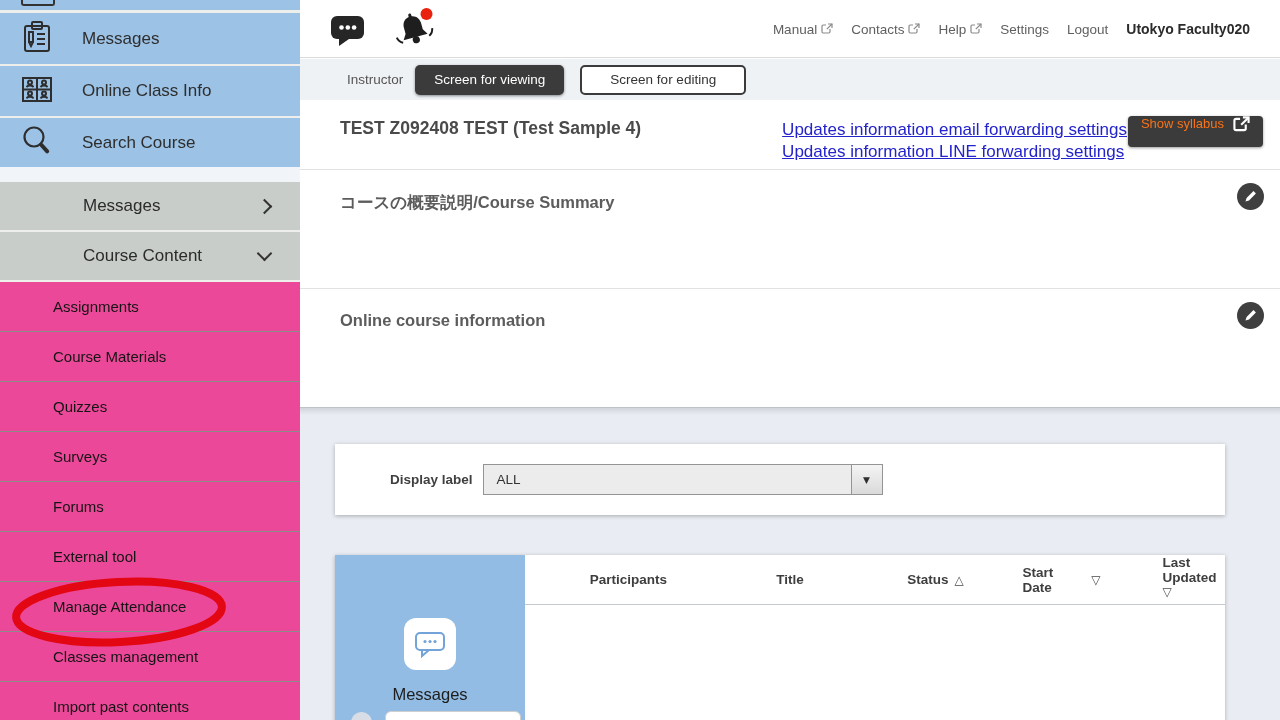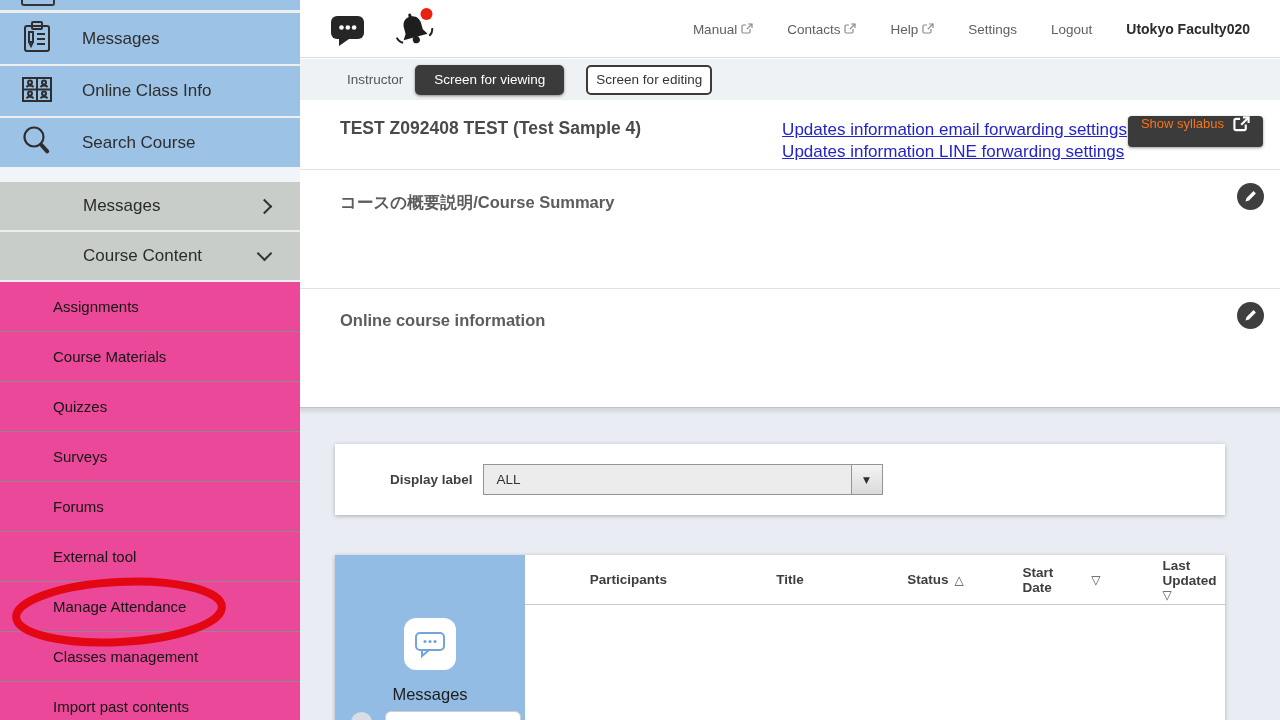--- a/index.html
+++ b/index.html
@@ -31,31 +31,31 @@
   .red-ellipse{ position:absolute; left:8px; top:574px; pointer-events:none; }
 
   
   .main{ position:absolute; left:300px; top:0; width:980px; height:720px; background:#fff; }
 
   .topbar{ position:absolute; top:0; left:0; right:0; height:58px; background:#fff;
       border-bottom:1px solid #DBDBDB; }
   .chat-ico{ position:absolute; left:30px; top:13px; }
   .bell-wrap{ position:absolute; left:92px; top:5px; width:46px; height:48px; }
   .top-links{ position:absolute; right:30px; top:0; height:58px; display:flex; align-items:center;
-      gap:34px; font-size:13.5px; color:#5F5F5F; }
+      gap:18px; font-size:13.5px; color:#5F5F5F; }
   .top-link{ display:flex; align-items:center; gap:4px; }
   .user{ font-weight:bold; color:#2B2B2B; font-size:14px; }
 
   .tabrow{ position:absolute; top:59px; left:0; right:0; height:41px; background:#EFF2F5;
       display:flex; align-items:center; }
   .role{ margin-left:47px; font-size:13.5px; color:#555; }
   .btn-dark{ margin-left:12px; height:30px; padding:0 19px; background:#3B3B3B; color:#fff;
       font-size:13.5px; border-radius:5px; display:flex; align-items:center;
       box-shadow:0 1px 3px rgba(0,0,0,.45); }
-  .btn-light{ margin-left:22px; height:30px; padding:0 8px; background:#fff; color:#333;
+  .btn-light{ margin-left:16px; height:30px; padding:0 28px; background:#fff; color:#333;
       font-size:13.5px; border:2px solid #3B3B3B; border-radius:5px; display:flex; align-items:center; }
 
   .title-sec{ position:absolute; top:100px; left:0; right:0; height:69px; background:#fff; }
   .course-title{ position:absolute; left:40px; top:18px; font-size:17.5px; font-weight:bold; color:#4A4A4A; }
   .updates{ position:absolute; right:153px; top:19px; font-size:17px; line-height:22px; }
   .updates a{ color:#2323CC; text-decoration:underline; display:block; }
   .syllabus-btn{ position:absolute; right:17px; top:16px; height:31px; background:#3B3B3B; color:#f97316;
       border-radius:4px; display:flex; align-items:flex-start; gap:9px; padding:0 13px; font-size:13px;
       box-shadow:0 1px 3px rgba(0,0,0,.4); }
 
@@ -91,21 +91,21 @@
       background:#D9DEE6; }
 
   .thead{ position:absolute; left:190px; right:0; top:0; height:50px; background:#fff;
       border-bottom:1px solid #C6CACF; display:flex; }
   .th{ display:flex; align-items:center; justify-content:center; font-weight:bold; font-size:13.5px;
       color:#3E3E3E; gap:6px;margin-left:48px; }
   .th .sort{ font-size:12px; font-weight:normal; color:#4A4A4A; font-family:"DejaVu Sans",sans-serif; }
   .th-participants{ width:170px; } .th-title{ width:180px; } .th-status{ width:120px; }
   .th-startdate{ width:120px; }
   .th-lastupdated{ width:110px; flex-wrap:wrap; align-content:center; justify-content:flex-start;
-      padding-left:14px; row-gap:0; }
+      padding-left:14px; row-gap:0;flex-direction:column; }
   .th-lastupdated .sort{ width:100%; }
 </style>
 </head>
 <body>
 
 <div class="screen">
 
   <aside class="sidebar">
 
     <div class="blue-item blue-partial">

